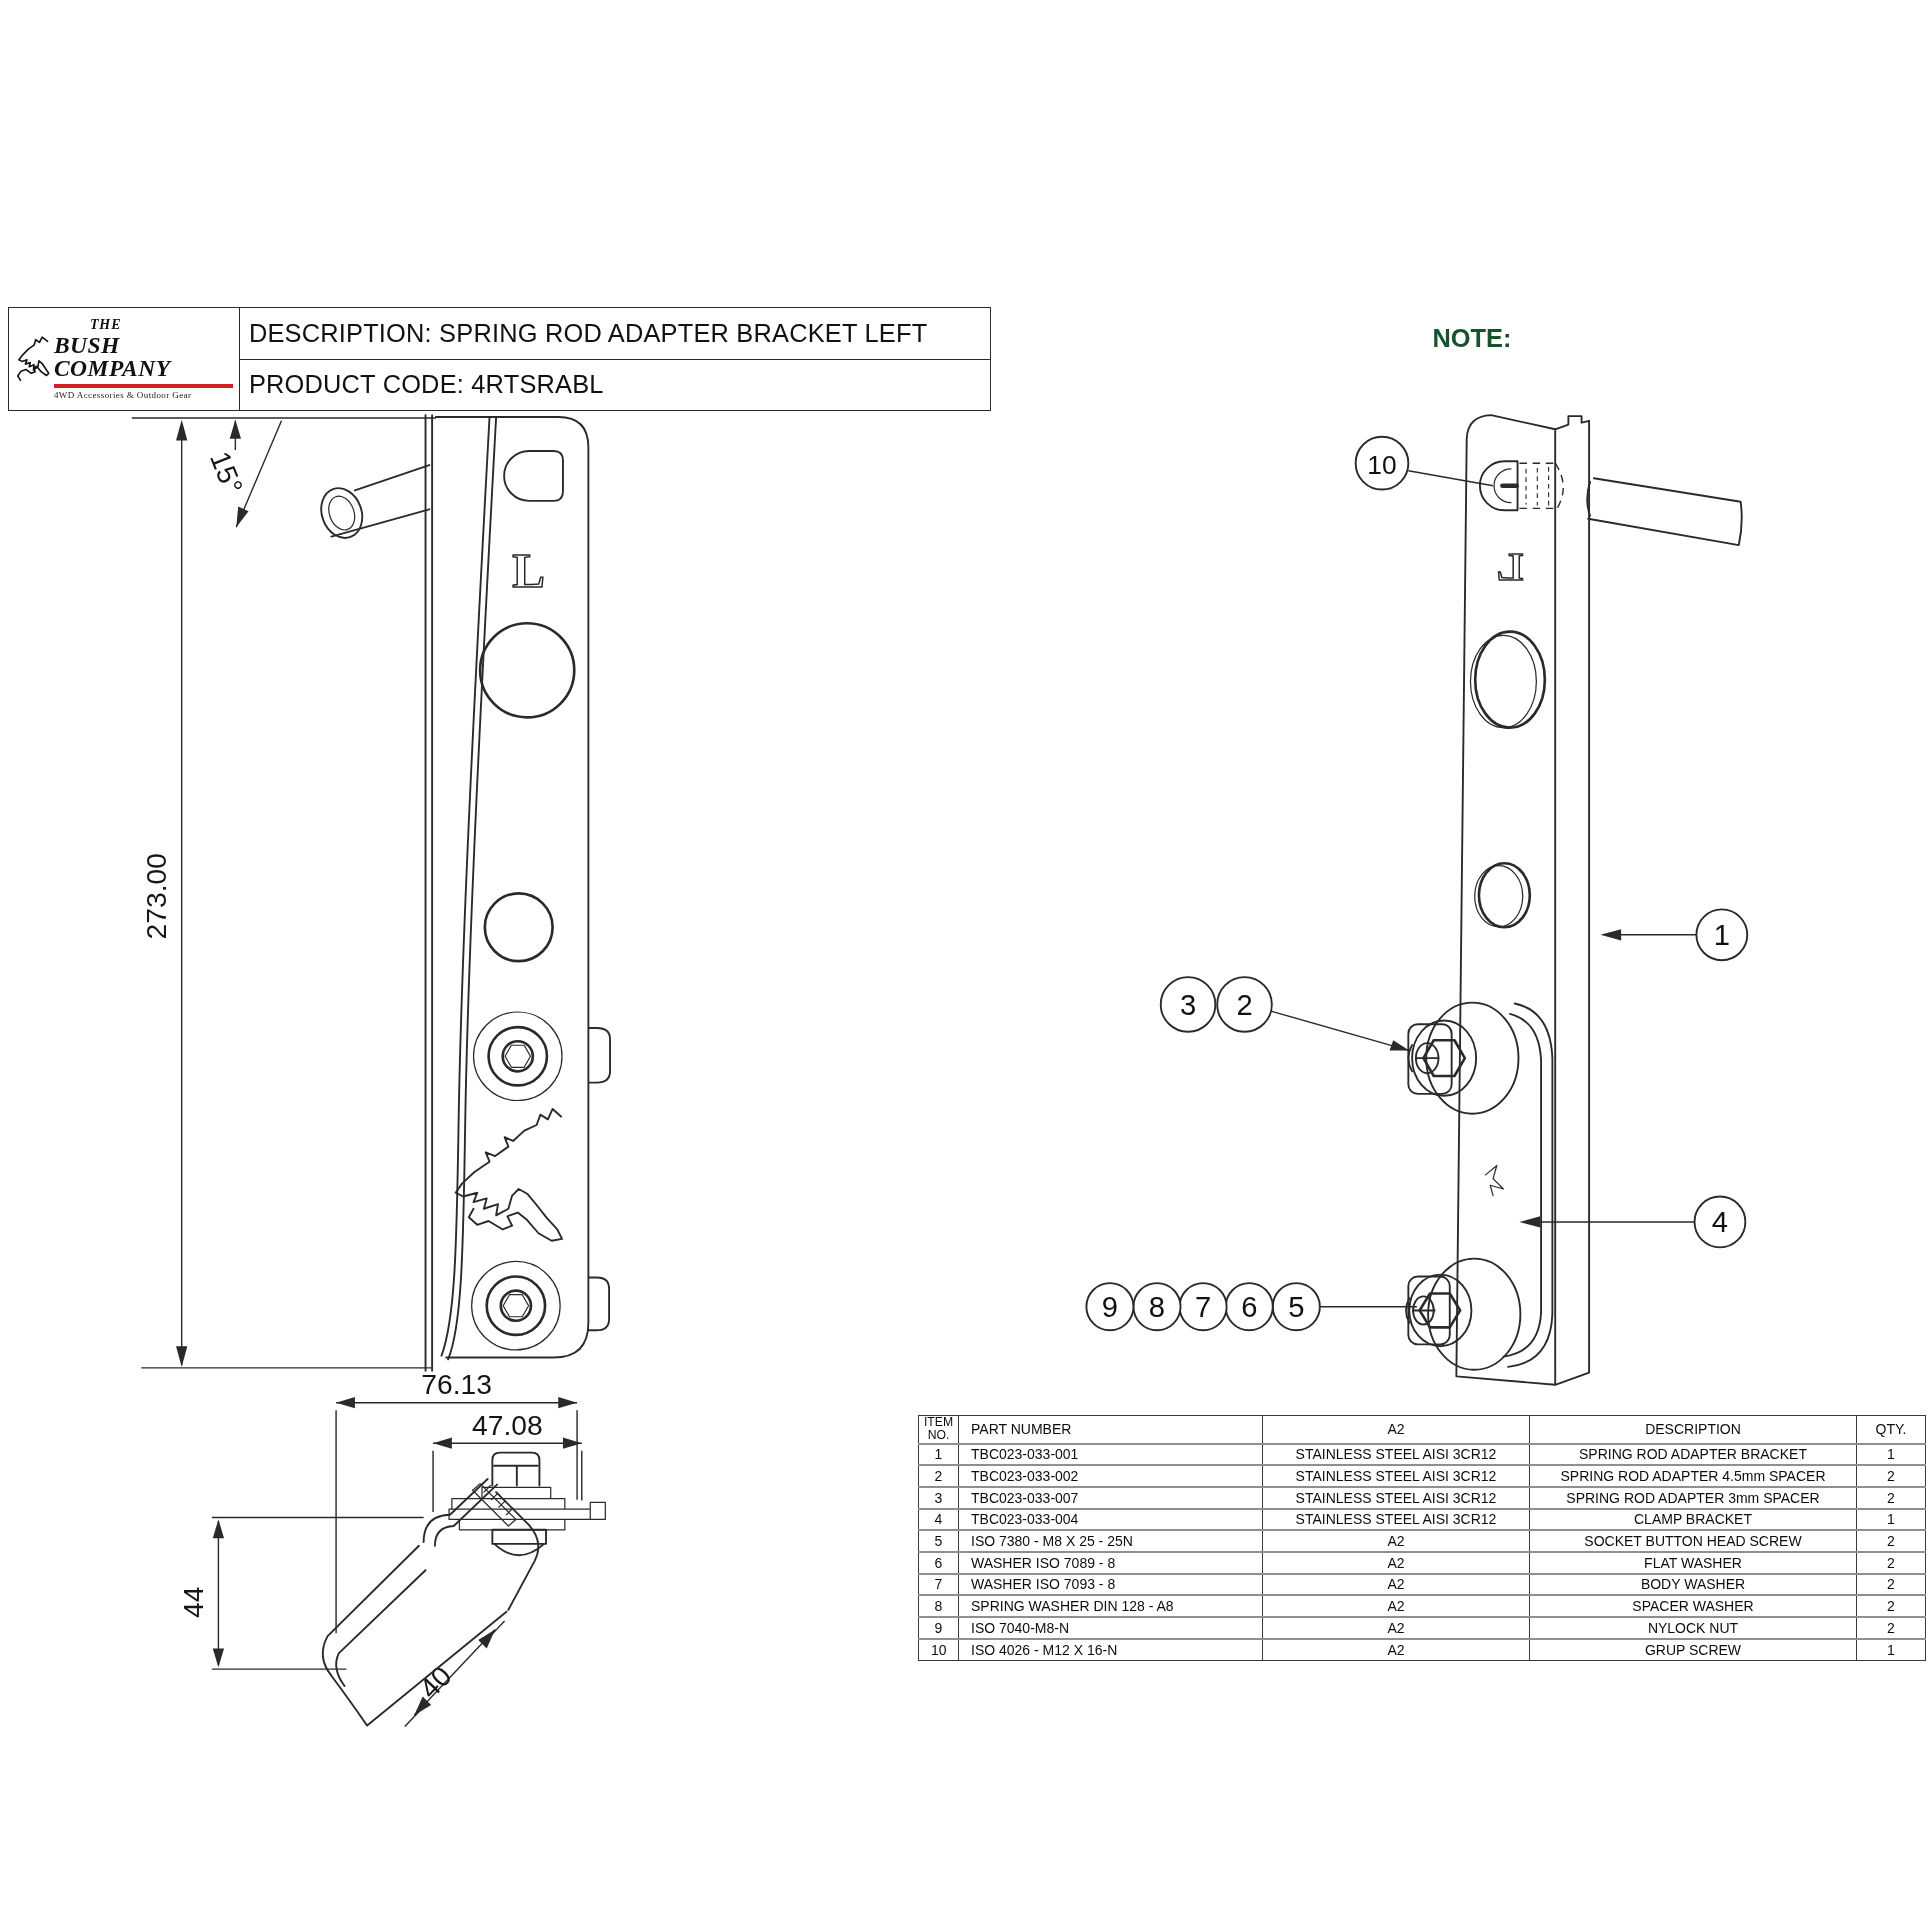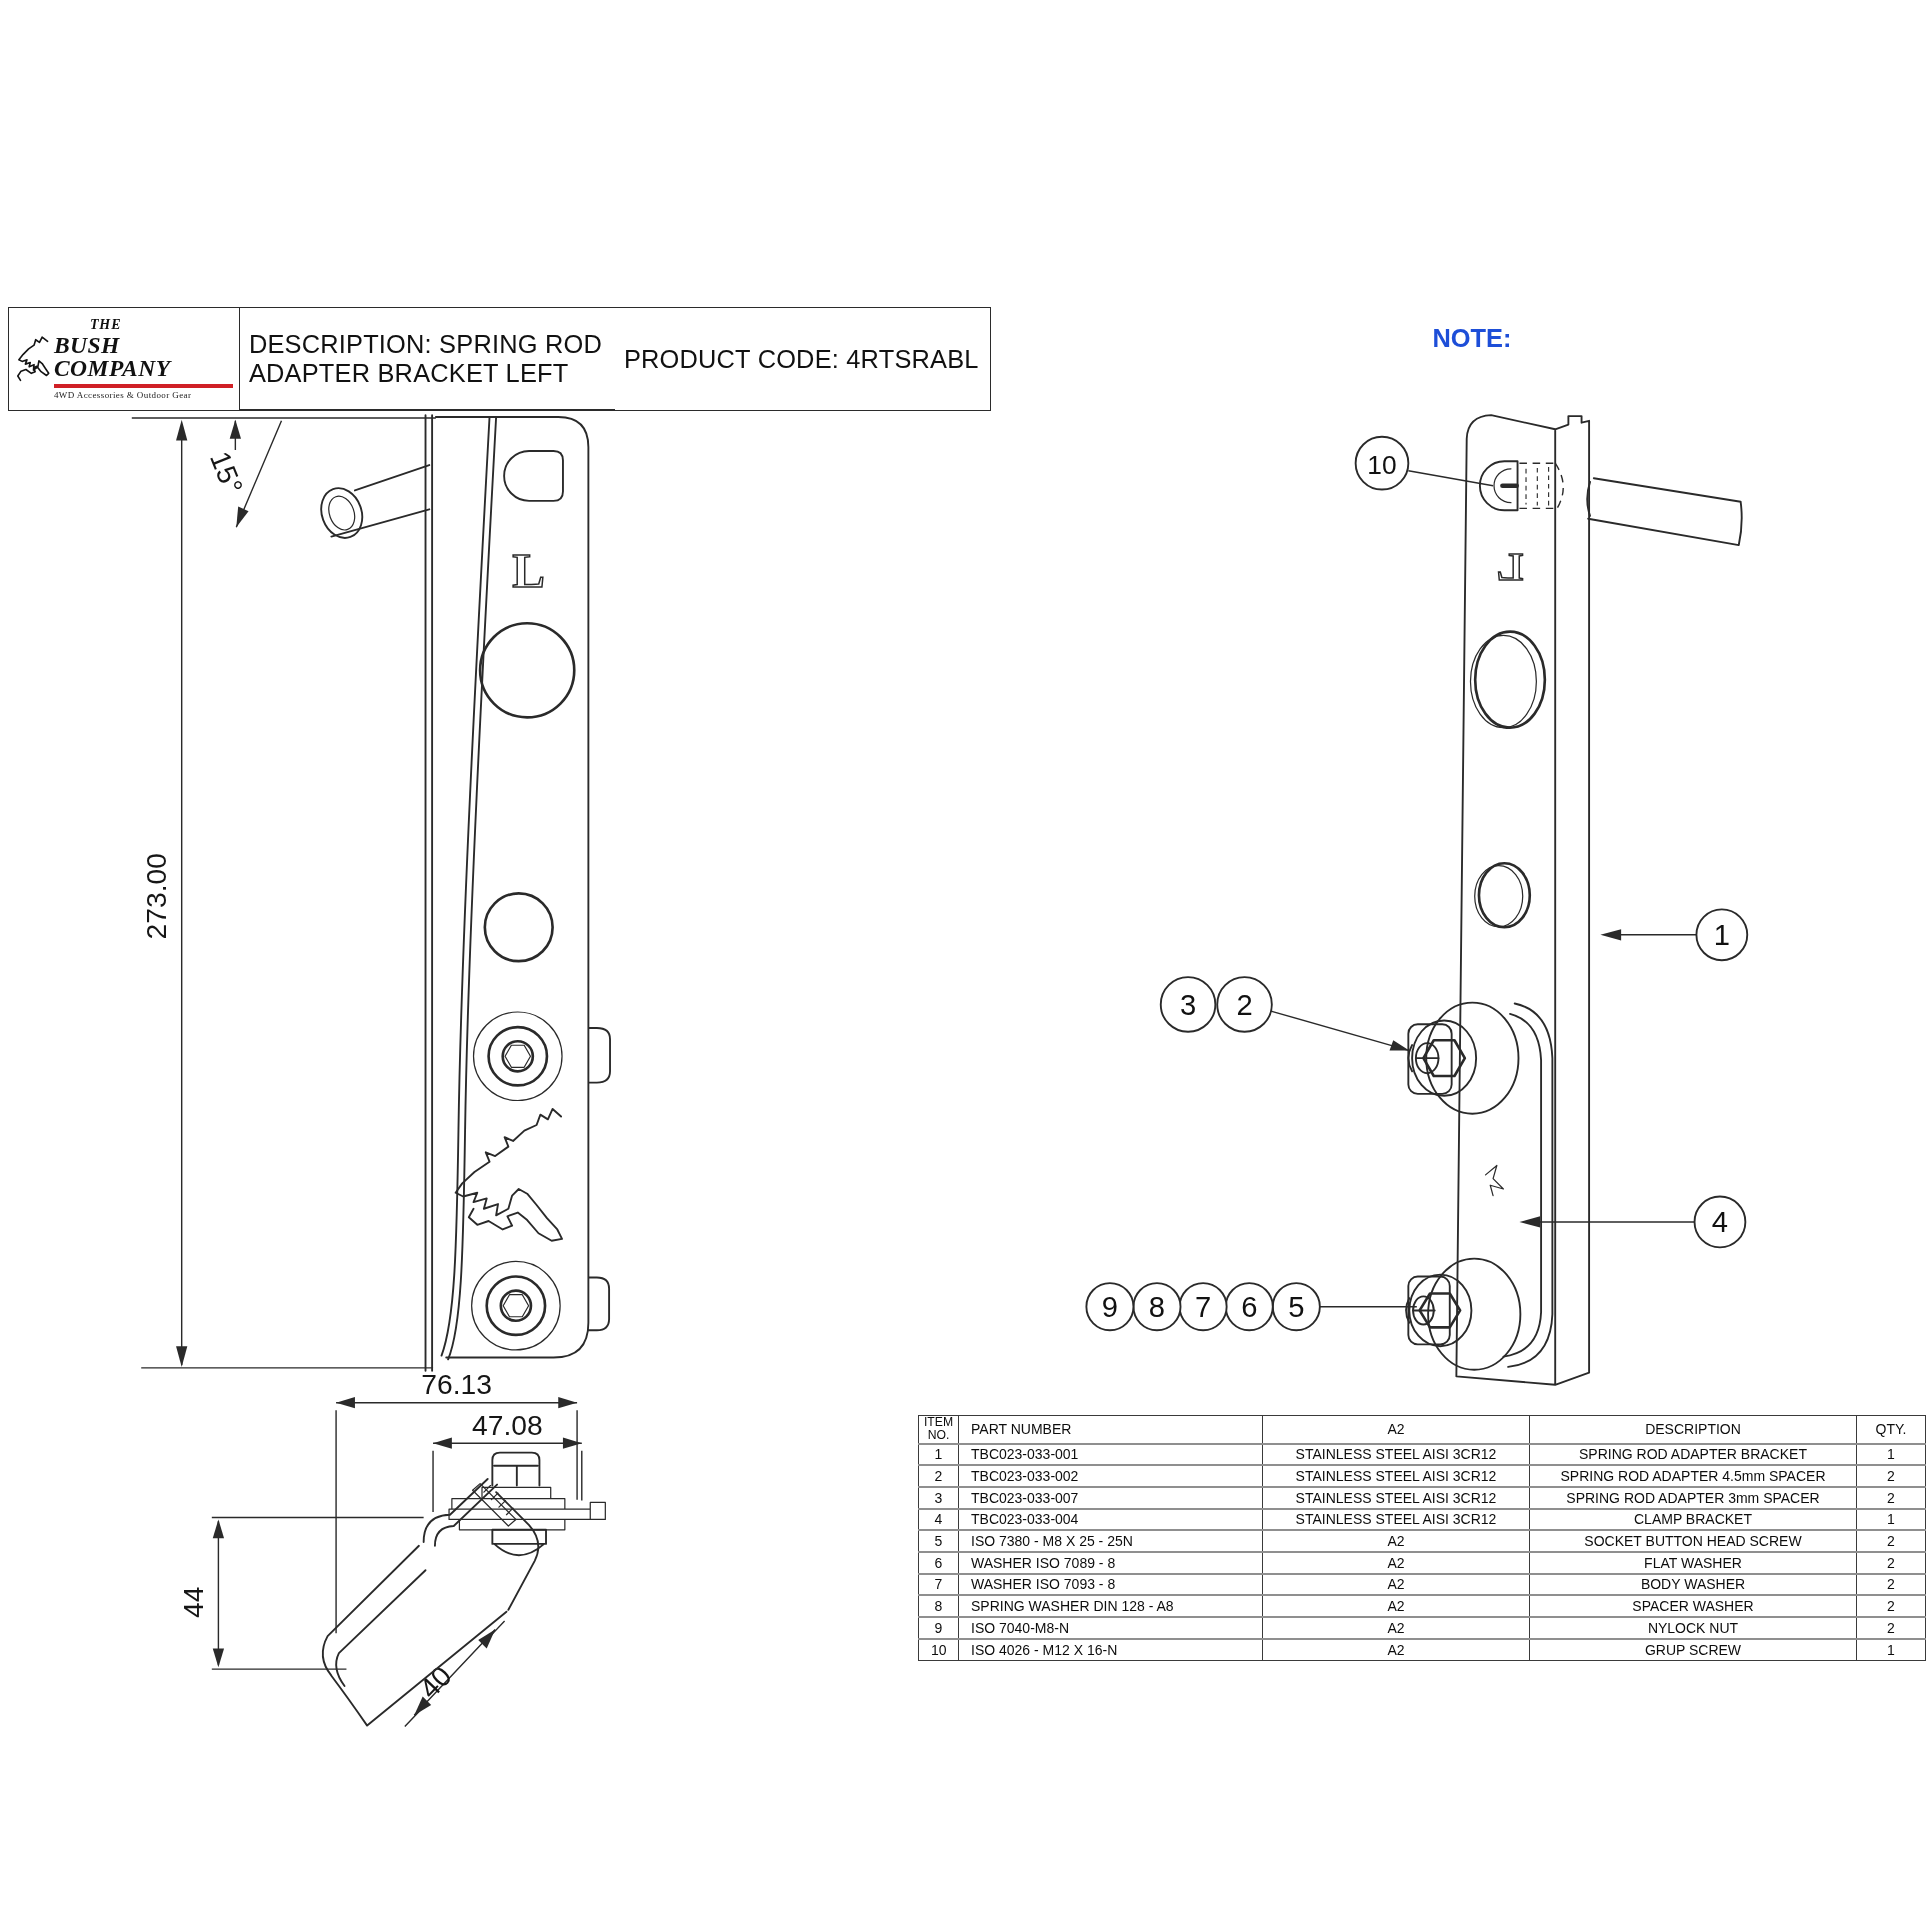--- a/index.html
+++ b/index.html
@@ -14,21 +14,21 @@
   }
   .tb-logo-cell{
     width:231px;border-right:1.9px solid #2b2b2b;box-sizing:border-box;
     display:flex;align-items:center;justify-content:flex-start;padding:3.8px 5.6px;position:relative;font-family:Liberation Serif, serif;
   }
   .tb-logo-text{margin-left:1.9px;line-height:1;}
   .tb-logo-the{font-size:14px;font-weight:bold;font-style:italic;letter-spacing:0.9px;margin-left:36px;}
   .tb-logo-name{font-size:23.5px;font-weight:bold;font-style:italic;letter-spacing:0.5px;margin-top:1.9px;}
   .tb-logo-bar{height:4.7px;margin-top:2.8px;width:179px;}
   .tb-logo-tag{font-size:9px;margin-top:2.8px;letter-spacing:0.4px;color:#222;white-space:nowrap;}
-  .tb-right{flex:1;display:flex;flex-direction:row;}
+  .tb-right{flex:1;display:flex;flex-direction:column;}
   .tb-row{flex:1;display:flex;align-items:center;padding-left:9.4px;font-size:25.4px;letter-spacing:0.2px;box-sizing:border-box;}
   .tb-row.first{border-bottom:1.9px solid #2b2b2b;}
   
   .note{
     position:absolute;left:1017px;top:324px;width:910px;text-align:center;
     font-weight:bold;line-height:29px;
   }
   .note .l1{font-size:25.4px;}
   .note .l2{font-size:24.5px;}
   
@@ -78,21 +78,21 @@
       <div class="tb-logo-bar" style="background: rgb(208, 32, 38);"></div>
       <div class="tb-logo-tag">4WD Accessories &amp; Outdoor Gear</div>
     </div>
   </div>
   <div class="tb-right">
     <div class="tb-row first">DESCRIPTION: SPRING ROD ADAPTER BRACKET LEFT</div>
     <div class="tb-row">PRODUCT CODE: 4RTSRABL</div>
   </div>
 </div>
 
-<div class="note" style="color: #1d4ed8;">
+<div class="note" style="color: #14532d;">
   <div class="l1">NOTE:</div>
 </div>
 
 <svg class="drawing" width="1928" height="1928" viewBox="0 0 2048 2048">
 
   <g>
 
     <path class="ln" d="M452,441 V1456 M459,441 V1456
              M520,443 C506,700 490,1000 487,1200 C485,1330 483,1402 469,1440
              M527,443 C513,700 497,1002 494,1202 C492,1336 490,1410 476,1444"></path>

